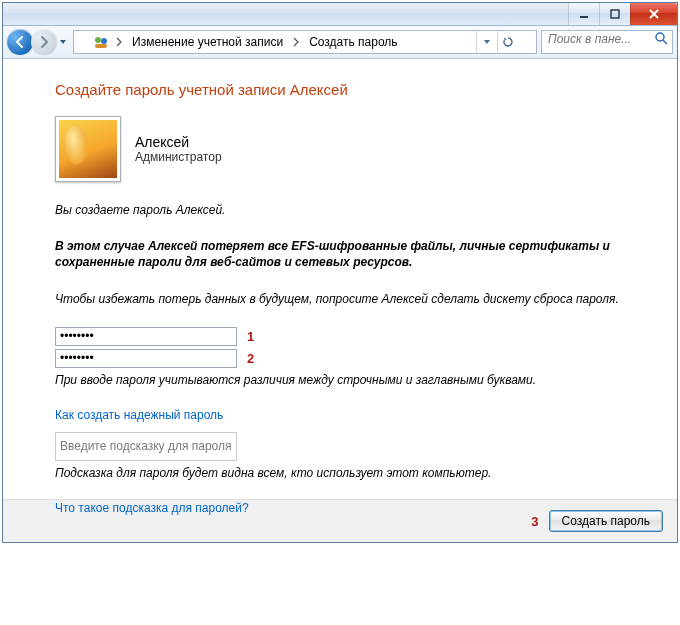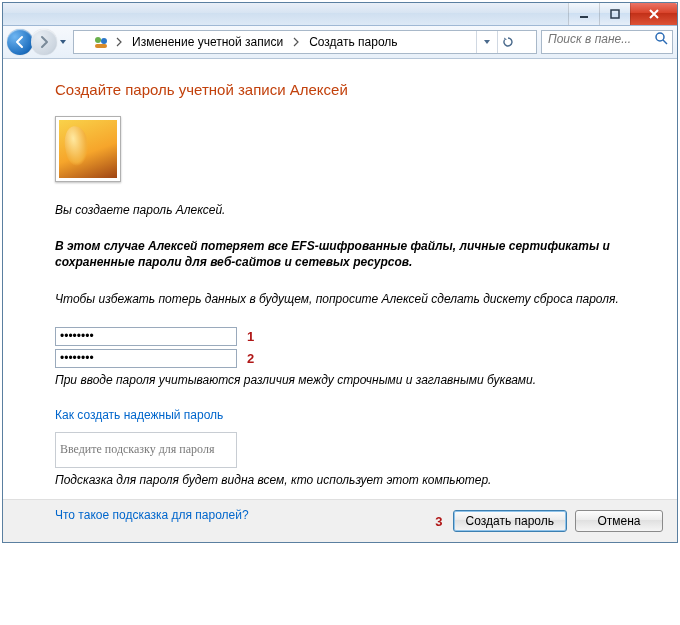--- a/index.html
+++ b/index.html
@@ -225,26 +225,26 @@
     font-weight:bold;
     font-size:13px;
   }
   .link {
     color:#0066cc;
     cursor:pointer;
     font-size:12px;
   }
   .hint-input {
     width:182px;
-    height:36px;
+    height:29px;
     border:1px solid #c8cdd3;
     background:#fff;
     color:#7a7a7a;
     padding:1px 4px;
-    font-family:Liberation Serif, serif;
+    font-family:Liberation Sans, sans-serif;
     font-size:12px;
     box-sizing:border-box;
     margin-top:10px;
   }
   
   .footer {
     border-top:1px solid #dfdfdf;
     background:#f0f0f0;
     height:42px;
     display:flex;
@@ -360,20 +360,24 @@
     </div>
   </div>
 
   <div class="content">
     <div class="page-title">Создайте пароль учетной записи Алексей</div>
 
     <div class="user-block">
       <div class="avatar-frame">
         <div class="avatar-img"></div>
       </div>
+      <div class="user-text">
+        <div class="uname">Алексей</div>
+        <div class="urole">Администратор</div>
+      </div>
     </div>
 
     <div class="p">Вы создаете пароль Алексей.</div>
     <div class="p bold">В этом случае Алексей потеряет все EFS-шифрованные файлы, личные сертификаты и сохраненные пароли для веб-сайтов и сетевых ресурсов.</div>
     <div class="p">Чтобы избежать потерь данных в будущем, попросите Алексей сделать дискету сброса пароля.</div>
 
     <div class="form-row">
       <input class="txt-input" type="text" value="••••••••" style="">
       <span class="annot">1</span>
     </div>
@@ -386,16 +390,15 @@
     <div class="link">Как создать надежный пароль</div>
 
     <input class="hint-input" type="text" value="Введите подсказку для пароля" style="">
     <div class="p" style="margin-top:4px">Подсказка для пароля будет видна всем, кто использует этот компьютер.</div>
     <div class="link">Что такое подсказка для паролей?</div>
   </div>
 
   <div class="footer">
     <span class="annot">3</span>
     <button class="btn primary">Создать пароль</button>
-    <button class="btn">Отмена</button>
   </div>
 
 </div>
 
 </body></html>

